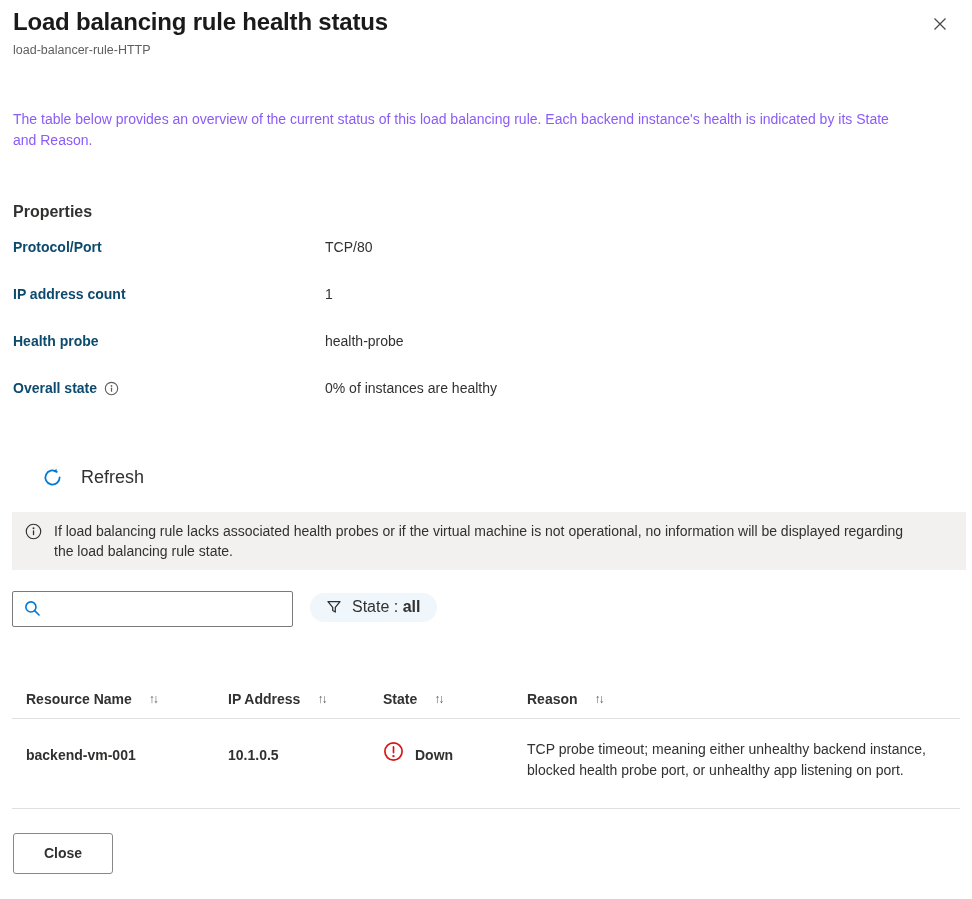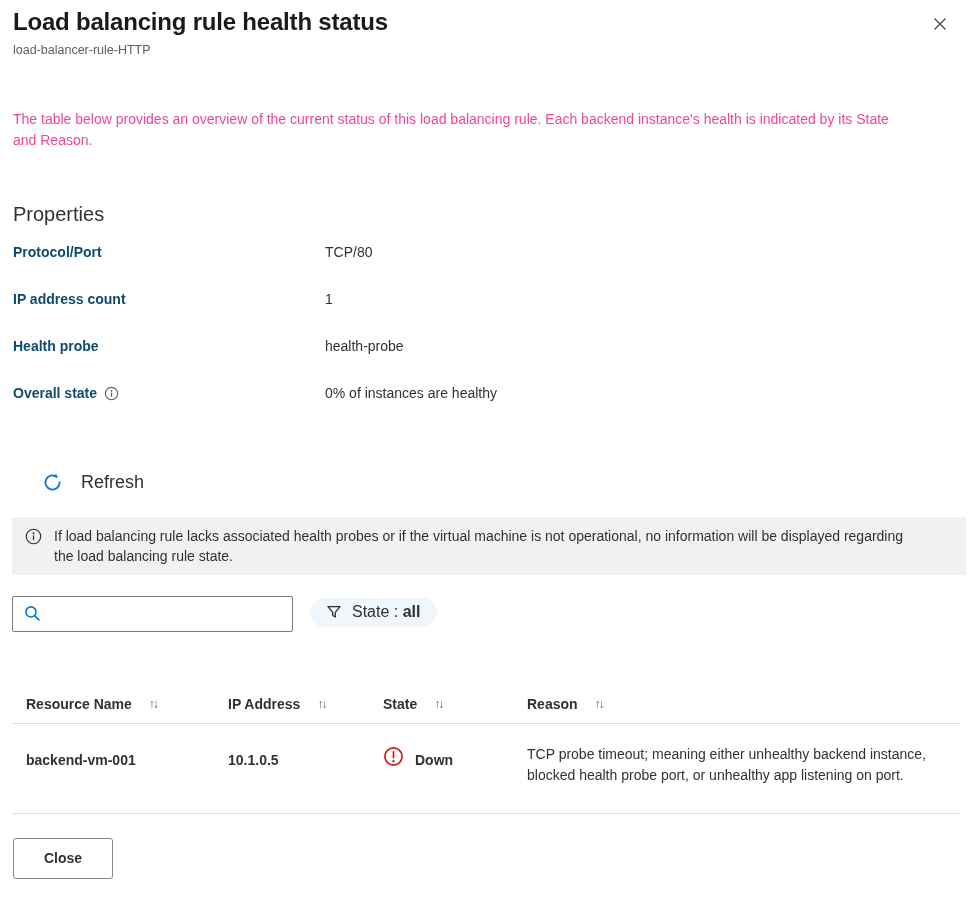--- a/index.html
+++ b/index.html
@@ -9,24 +9,24 @@
   .panel { position: relative; width: 972px; height: 899px; background: #fff; }
 
   
   .hdr { position: relative; padding: 8px 12px 0 13px; }
   .hdr-title { font-size: 24px; font-weight: 700; color: #1a1a1a; letter-spacing: -0.2px; }
   .hdr-sub { margin-top: 7px; font-size: 12.5px; color: #605e5c; }
   .close-btn { position: absolute; top: 13px; right: 21px; width: 22px; height: 22px;
     background: transparent; border: none; cursor: pointer; display: flex; align-items: center; justify-content: center; }
 
   
-  .desc { margin: 52px 12px 0 13px; max-width: 888px; line-height: 21px; color: #ec4899; }
-
-  
-  .props-heading { margin: 52px 12px 0 13px; font-size: 20px; font-weight: 400; color: #323130; }
+  .desc { margin: 52px 12px 0 13px; max-width: 888px; line-height: 21px; color: #8b5cf6; }
+
+  
+  .props-heading { margin: 52px 12px 0 13px; font-size: 16px; font-weight: 700; color: #323130; }
   .props { margin: 18px 12px 0 13px; }
   .prop-row { display: flex; align-items: flex-start; height: 21px; margin-bottom: 26px; }
   .prop-label { width: 312px; font-weight: 700; color: #0c4a6e; display: flex; align-items: center; gap: 7px; }
   .prop-value { color: #323130; }
 
   
   .refresh-btn { margin: 40px 0 0 43px; display: inline-flex; align-items: center; gap: 19px;
     background: transparent; border: none; cursor: pointer; font-family: inherit;
     font-size: 18px; color: #323130; height: 20px; }
 

